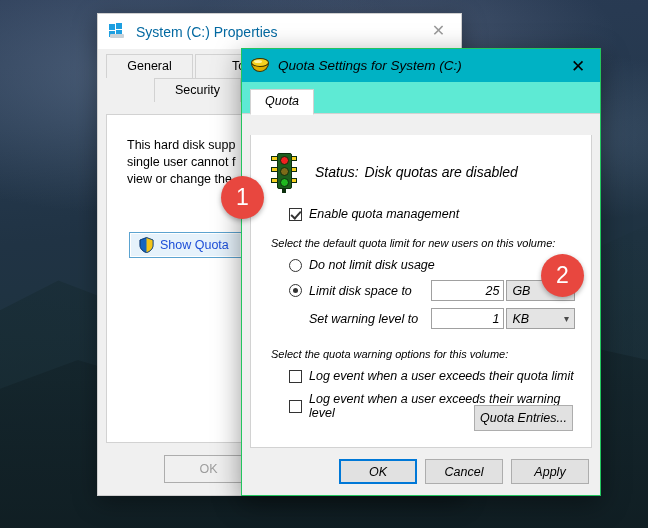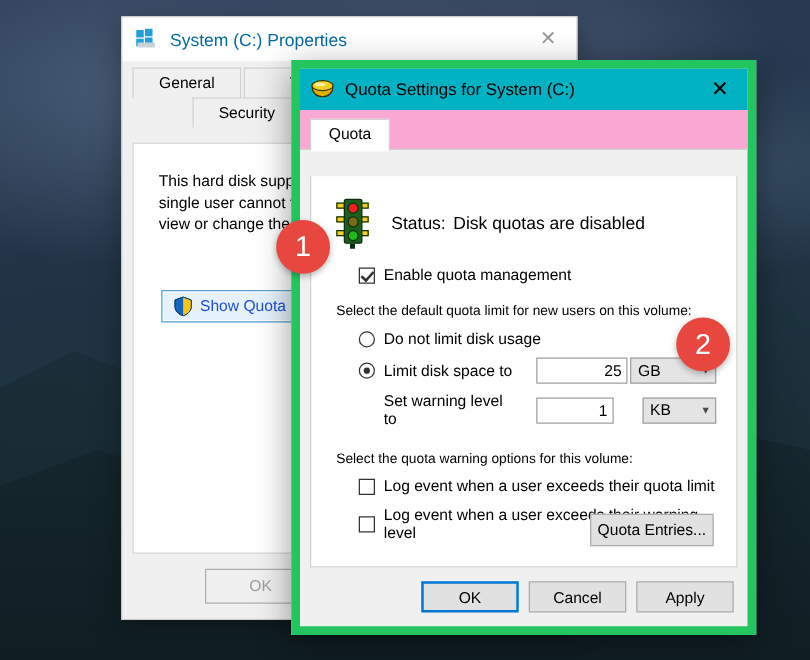--- a/index.html
+++ b/index.html
@@ -156,27 +156,28 @@
     color: #9d9d9d;
     display: flex;
     align-items: center;
     justify-content: center;
   }
   #propwin .btnrow .pbtn.plain { background: #f0f0f0; }
 
   
   #quotadlg {
     position: absolute;
-    left: 233px;
+    left: 241px;
     top: 48px;
     width: 358px;
     height: 446px;
     background: #f0f0f0;
-    border: 7px solid #22c55e;
+    border: 1px solid #22c55e;
     box-shadow: 0 7px 26px rgba(0,0,0,0.40);
+    font-style: italic;
   }
   #quotadlg .titlebar {
     height: 33px;
     background: #00b2c4;
     display: flex;
     align-items: center;
     padding-left: 9px;
     position: relative;
   }
   #quotadlg .titlebar .title {
@@ -224,21 +225,21 @@
     width: 8px; height: 3px;
     background: #fff2a0;
     border-radius: 50%;
   }
 
   #quotadlg .tabstrip {
     padding: 6px 0 0 8px;
     height: 25px;
     border-bottom: 1px solid #d2d2d2;
     position: relative;
-    background: #f9a8d4;
+    background: #5eead4;
   }
   #quotadlg .tabstrip .tab {
     display: inline-block;
     background: #ffffff;
     border: 1px solid #d2d2d2;
     border-bottom: 1px solid #ffffff;
     padding: 4px 14px 6px 14px;
     font-size: 12.5px;
     position: relative;
     top: 1px;
@@ -588,21 +589,21 @@
       <div class="fieldrow">
         <span class="radio sel"></span>
         <span class="flabel" style="width:125px;">Limit disk space to</span>
         <span class="numinput">25</span>
         <span class="unitsel">
           <span>GB</span>
           <span class="chev">▾</span>
         </span>
       </div>
 
-      <div class="fieldrow" style="margin-left:42px;gap:21px;">
+      <div class="fieldrow" style="margin-left:42px;">
         <span class="flabel" style="width:125px;">Set warning level to</span>
         <span class="numinput">1</span>
         <span class="unitsel">
           <span>KB</span>
           <span class="chev">▾</span>
         </span>
       </div>
 
       <div class="sectionlbl" style="margin-top:19px;">Select the quota warning options for this volume:</div>
 

